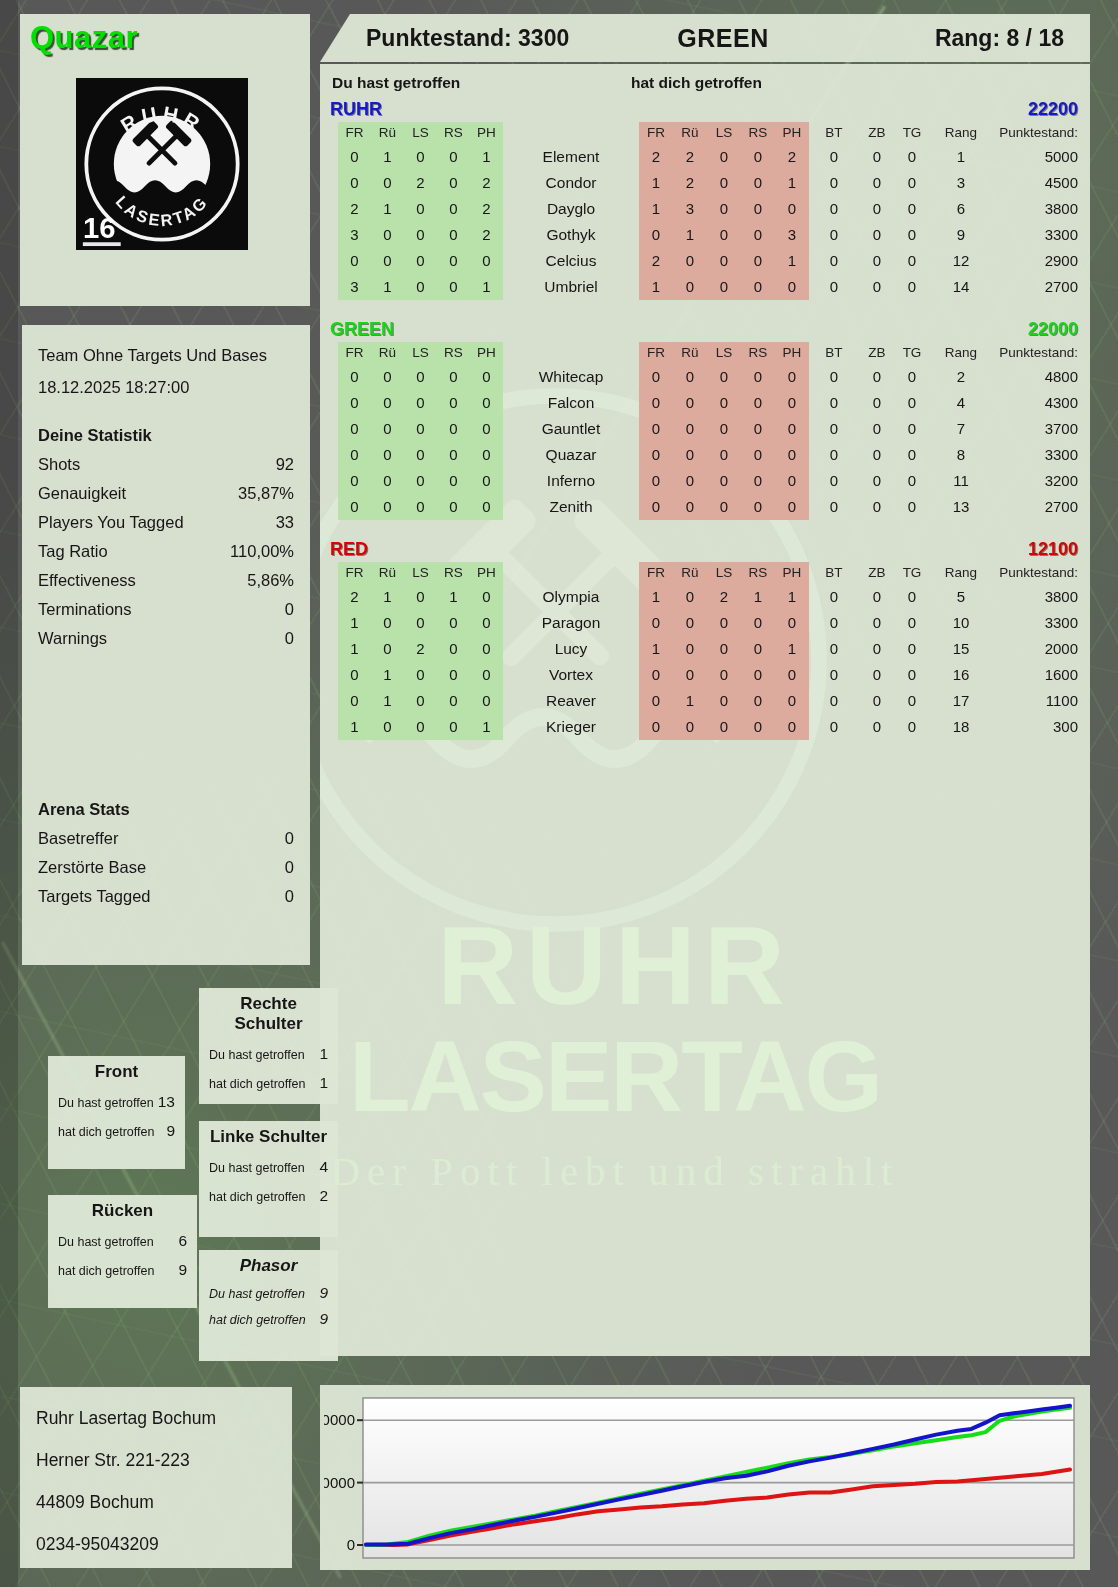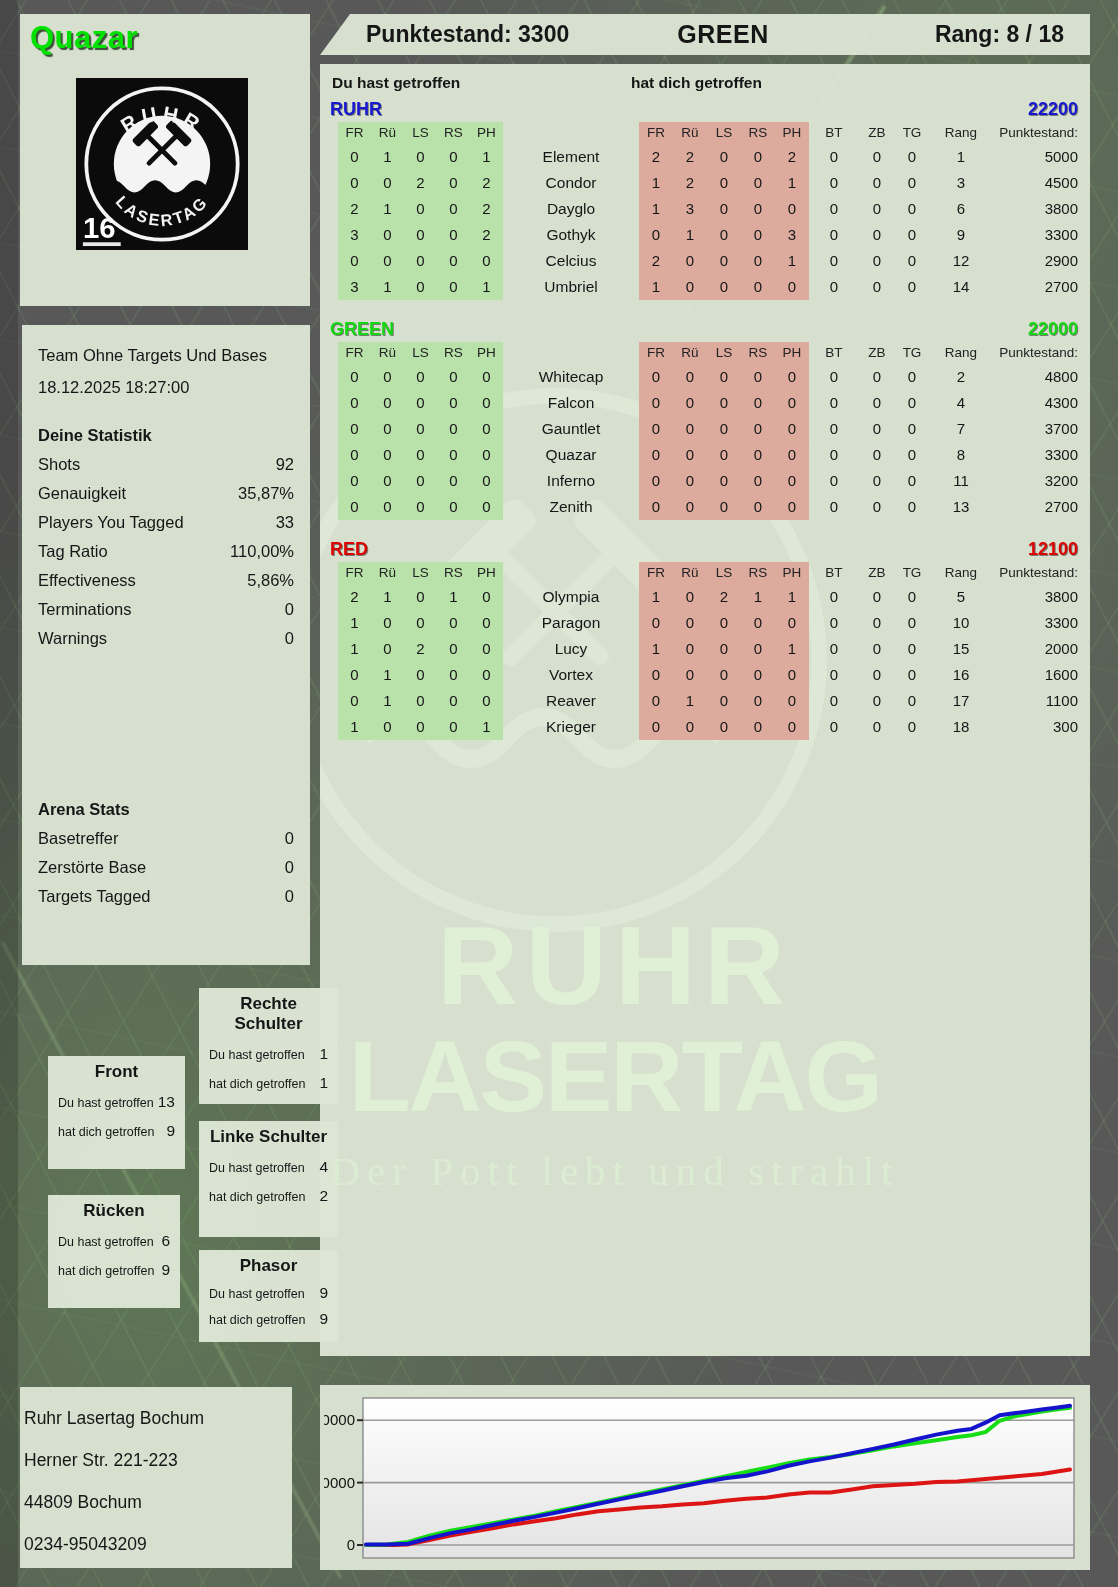--- a/index.html
+++ b/index.html
@@ -29,21 +29,21 @@
   
   .panel{position:absolute;background:rgba(219,228,211,.97);box-sizing:border-box;}
 
   
   #player-panel{left:20px;top:14px;width:290px;height:292px;padding:6px 10px;}
   .player-name{font-size:31px;font-weight:bold;color:#00e100;
     text-shadow:2px 2px 1px rgba(20,40,15,.8);letter-spacing:.5px;}
   #logo-box{position:absolute;left:56px;top:62px;width:172px;height:176px;}
 
   
-  #header-bar{left:320px;top:14px;width:770px;height:41px;
+  #header-bar{left:320px;top:14px;width:770px;height:48px;
     clip-path:polygon(30px 0,100% 0,100% 100%,0 100%);
     display:flex;align-items:center;}
   #header-bar .score{margin-left:46px;font-size:23px;font-weight:bold;}
   #header-bar .team{position:absolute;left:318px;width:170px;text-align:center;
     font-size:25px;font-weight:bold;letter-spacing:.5px;}
   #header-bar .rank{margin-left:auto;padding-right:26px;font-size:23px;font-weight:bold;}
 
   
   #main-panel{left:320px;top:64px;width:770px;height:1292px;padding:10px;overflow:hidden;}
   .mp-content{position:relative;z-index:2;}
@@ -81,26 +81,26 @@
 
   
   .zone{position:absolute;background:rgba(221,230,213,.97);box-sizing:border-box;padding:4px 8px;margin-left:28px;}
   .zone .zt{text-align:center;font-weight:bold;font-size:17px;margin-top:2px;}
   .zone .zr{display:flex;justify-content:space-between;align-items:baseline;margin-top:11px;padding:0 2px;}
   .zone .zr .zl{font-size:12.5px;}
   .zone .zr .zv{font-size:15.5px;}
   #zone-rechte{left:171px;top:988px;width:139px;height:116px;}
   #zone-front{left:20px;top:1056px;width:137px;height:113px;}
   #zone-linke{left:171px;top:1121px;width:139px;height:116px;}
-  #zone-ruecken{left:20px;top:1195px;width:132px;height:113px;}
-  #zone-phasor{left:171px;top:1250px;width:139px;height:92px;}
+  #zone-ruecken{left:20px;top:1195px;width:149px;height:113px;}
+  #zone-phasor{left:171px;top:1250px;width:139px;height:111px;font-style:italic;}
   #zone-phasor .zr{margin-top:8px;}
 
   
-  #address-panel{left:20px;top:1387px;width:272px;height:181px;padding:10px 4px;font-size:17.5px;}
+  #address-panel{left:20px;top:1387px;width:272px;height:181px;padding:10px 16px;font-size:17.5px;}
   #address-panel .addr-line{height:42px;line-height:42px;}
 
   
   #chart-panel{left:320px;top:1385px;width:770px;height:185px;}
   #chart-svg{position:absolute;left:4px;top:4px;}
 </style>
 </head>
 <body>
 
 <div class="bg-mesh"></div>

